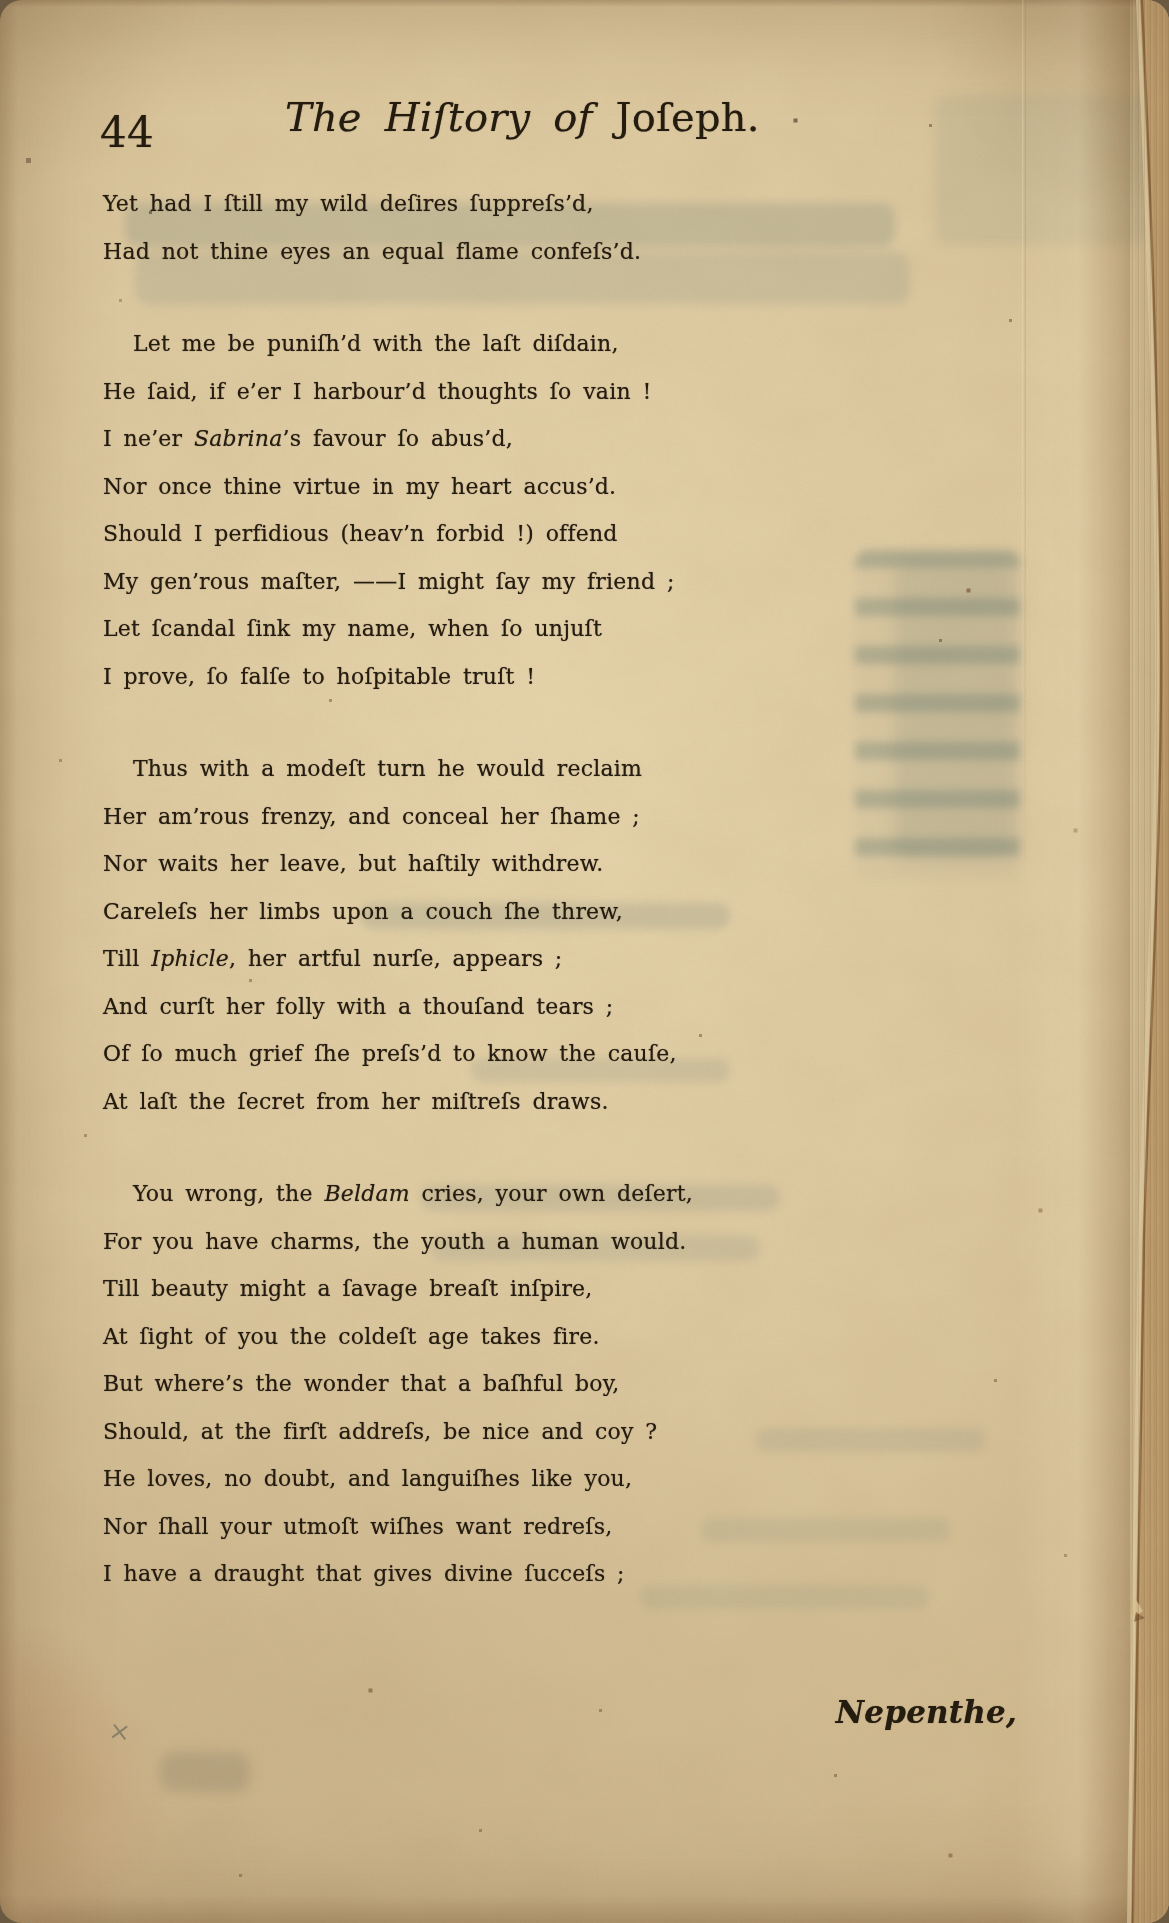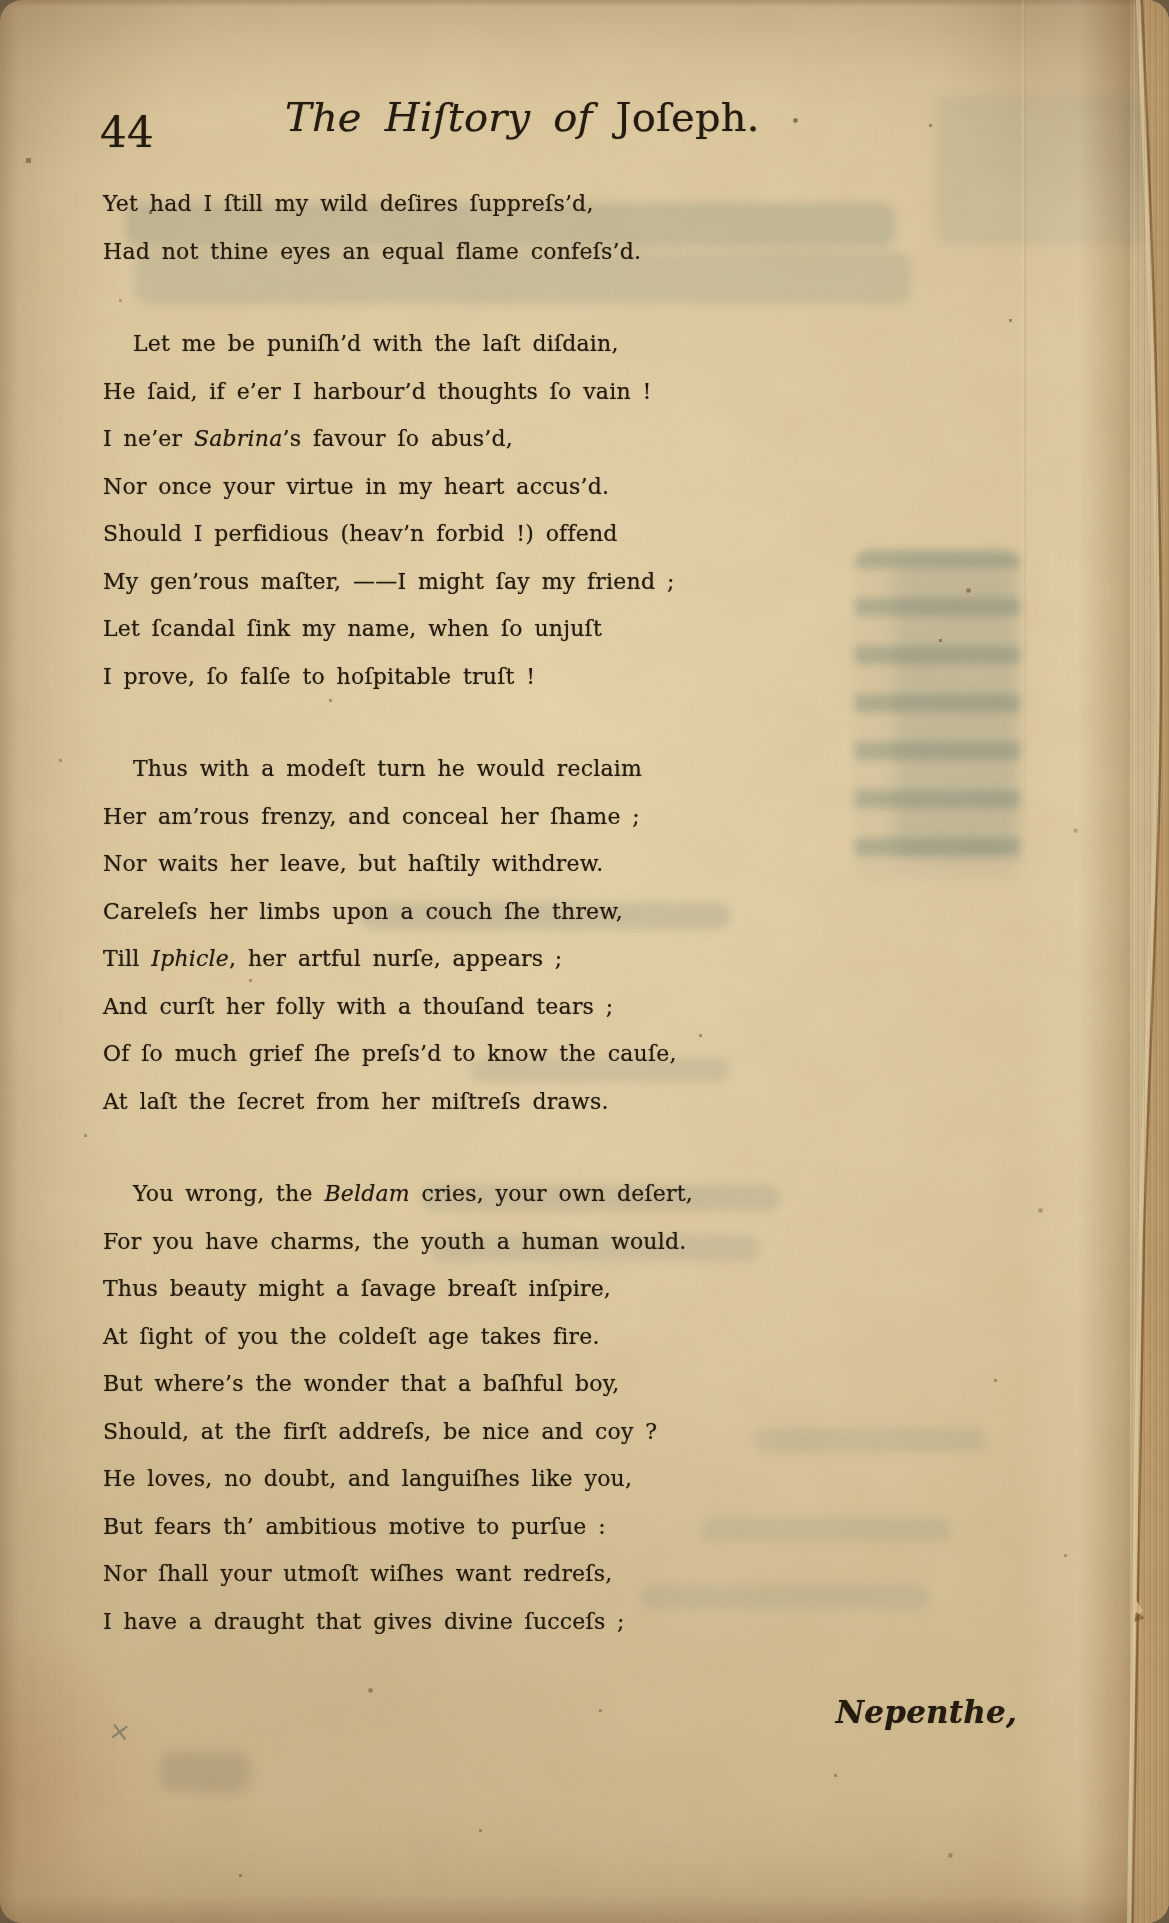--- a/index.html
+++ b/index.html
@@ -89,45 +89,44 @@
 
     <div class="poem">
         <div class="stanza">
           <div class="line"><span>Yet had I ſtill my wild deſires ſuppreſs’d,</span></div>
           <div class="line"><span>Had not thine eyes an equal flame confeſs’d.</span></div>
         </div>
         <div class="stanza">
           <div class="line indent"><span>Let me be puniſh’d with the laſt diſdain,</span></div>
           <div class="line"><span>He ſaid, if e’er I harbour’d thoughts ſo vain !</span></div>
           <div class="line"><span>I ne’er </span><span class="it">Sabrina</span><span>’s favour ſo abus’d,</span></div>
-          <div class="line"><span>Nor once your virtue in my heart accus’d.</span></div>
+          <div class="line"><span>Nor once thine virtue in my heart accus’d.</span></div>
           <div class="line"><span>Should I perfidious (heav’n forbid !)  offend</span></div>
           <div class="line"><span>My gen’rous maſter, ——I might ſay my friend ;</span></div>
           <div class="line"><span>Let ſcandal ſink my name, when ſo unjuſt</span></div>
           <div class="line"><span>I prove, ſo falſe to hoſpitable truſt !</span></div>
         </div>
         <div class="stanza">
           <div class="line indent"><span>Thus with a modeſt turn he would reclaim</span></div>
           <div class="line"><span>Her am’rous frenzy, and conceal her ſhame ;</span></div>
           <div class="line"><span>Nor waits her leave, but haſtily withdrew.</span></div>
           <div class="line"><span>Careleſs her limbs upon a couch ſhe threw,</span></div>
           <div class="line"><span>Till </span><span class="it">Iphicle</span><span>, her artful nurſe, appears ;</span></div>
           <div class="line"><span>And curſt her folly with a thouſand tears ;</span></div>
           <div class="line"><span>Of ſo much grief ſhe preſs’d to know the cauſe,</span></div>
           <div class="line"><span>At laſt the ſecret from her miſtreſs draws.</span></div>
         </div>
         <div class="stanza">
           <div class="line indent"><span>You wrong, the </span><span class="it">Beldam</span><span> cries, your own deſert,</span></div>
           <div class="line"><span>For you have charms, the youth a human would.</span></div>
-          <div class="line"><span>Thus beauty might a ſavage breaſt inſpire,</span></div>
+          <div class="line"><span>Till beauty might a ſavage breaſt inſpire,</span></div>
           <div class="line"><span>At ſight of you the coldeſt age takes fire.</span></div>
           <div class="line"><span>But where’s the wonder that a baſhful boy,</span></div>
           <div class="line"><span>Should, at the firſt addreſs, be nice and coy ?</span></div>
           <div class="line"><span>He loves, no doubt, and languiſhes like you,</span></div>
-          <div class="line"><span>But fears th’ ambitious motive to purſue :</span></div>
           <div class="line"><span>Nor ſhall your utmoſt wiſhes want redreſs,</span></div>
           <div class="line"><span>I have a draught that gives divine ſucceſs ;</span></div>
         </div>
       </div>
 
     <div class="catchword">Nepenthe,</div>
     <div class="pencil">×</div>
   </div>
 
   <div class="specks"></div>

